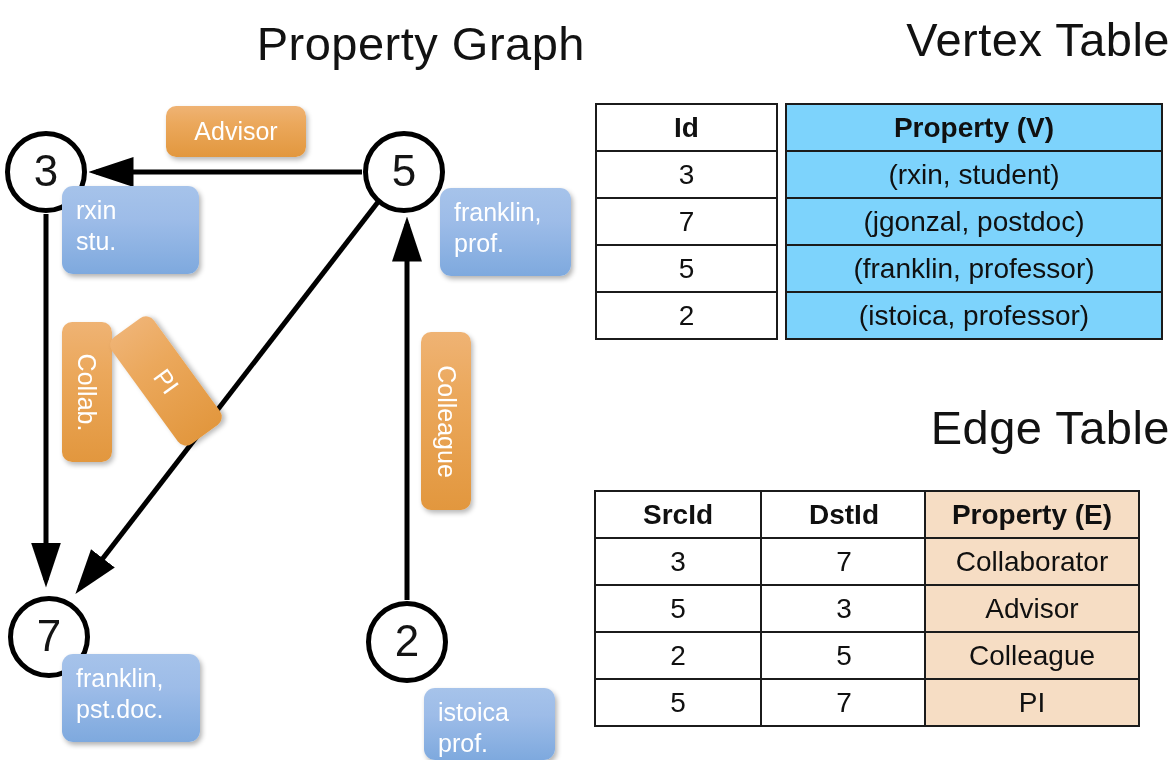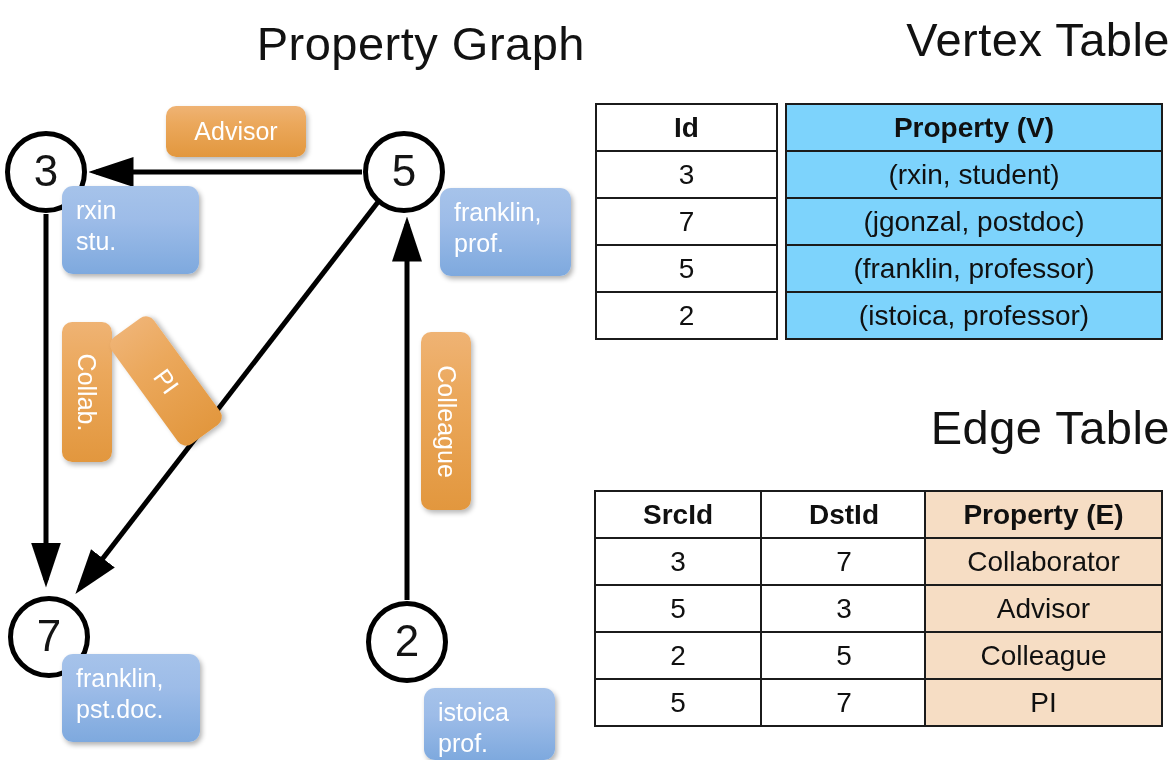--- a/index.html
+++ b/index.html
@@ -135,21 +135,21 @@
     font-size: 28px;
   }
   .cell-blue  { background: #7dd3fc; }
   .cell-peach { background: #f6ddc4; }
 
   
   #vtbl-id   { left: 595px; top: 103px; width: 183px; border-radius: 30px; }
   #vtbl-prop { left: 785px; top: 103px; width: 378px; }
   
   #etbl-ids   { left: 594px; top: 490px; width: 328px; }
-  #etbl-prop  { left: 924px; top: 490px; width: 239px; border-radius: 31px; }
+  #etbl-prop  { left: 924px; top: 490px; width: 216px; border-radius: 31px; }
   #etbl-ids td, #etbl-ids th { width: 164px; }
 </style>
 </head>
 <body>
 
 <div class="section-title" id="title-property-graph">Property Graph</div>
 
 <div id="graph-canvas">
 
   <svg id="graph-svg" viewBox="0 0 585 760" xmlns="http://www.w3.org/2000/svg">

